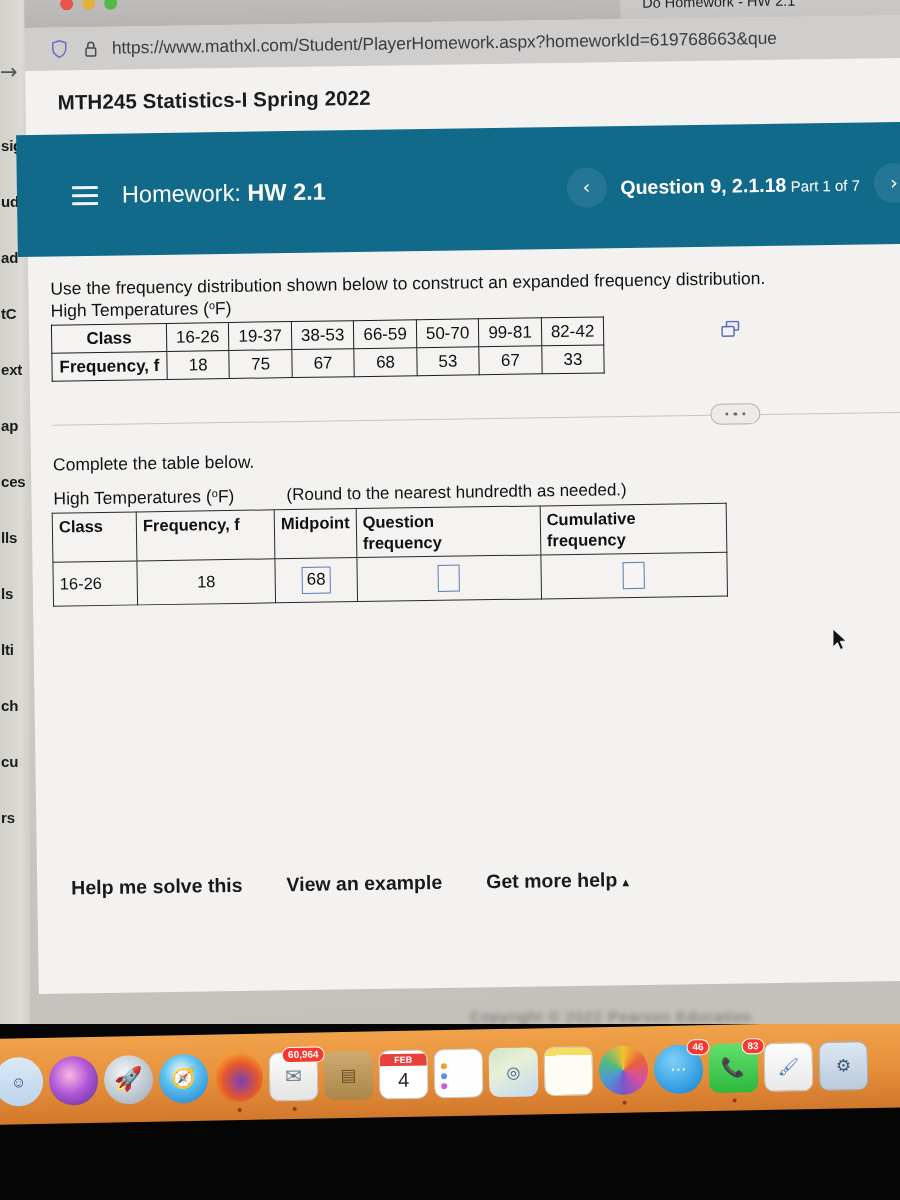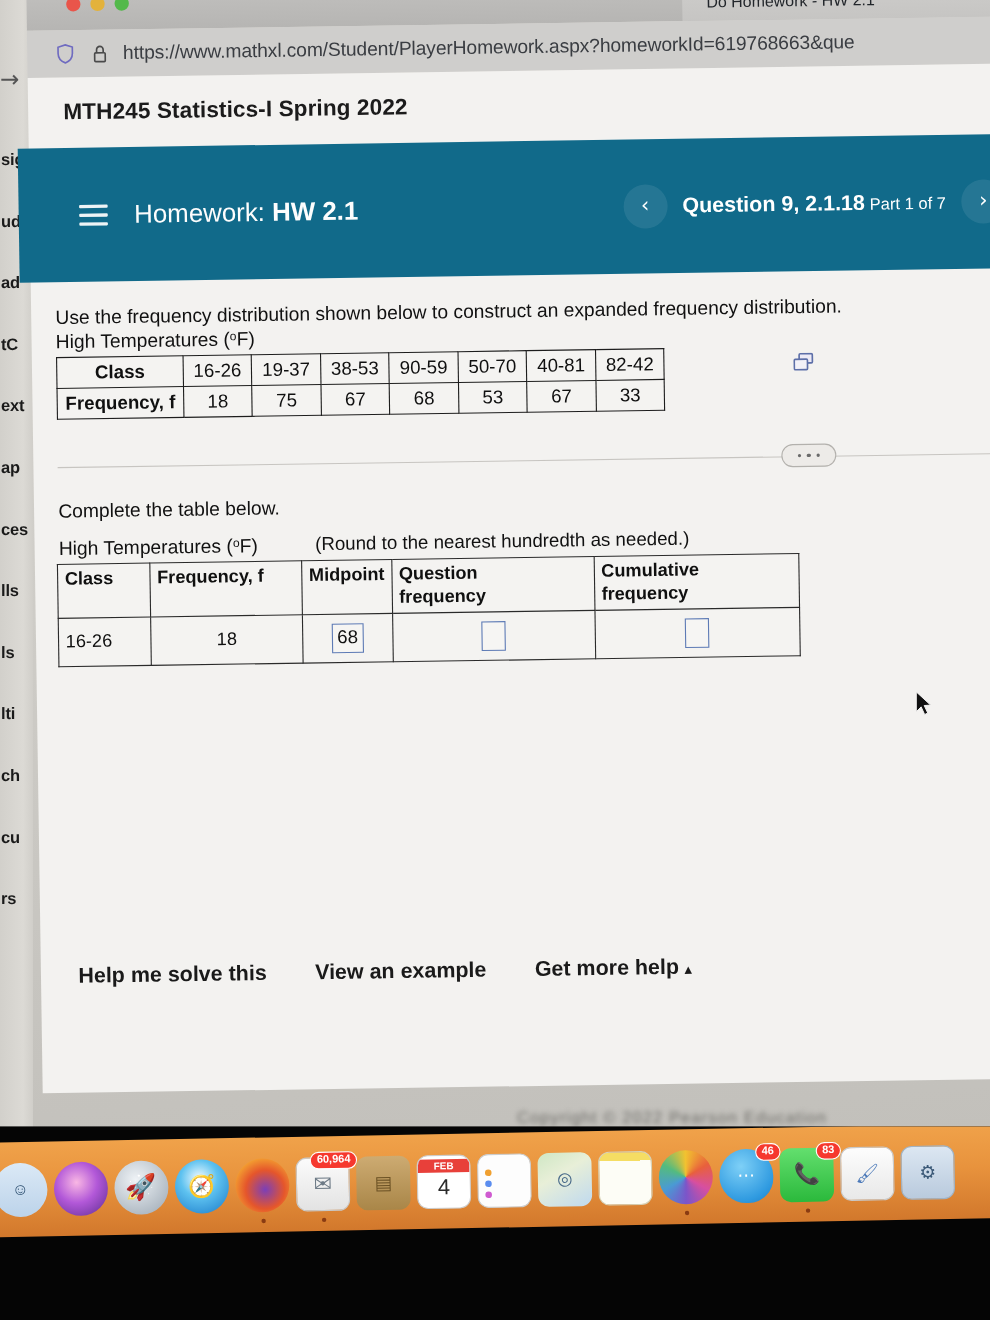--- a/index.html
+++ b/index.html
@@ -503,23 +503,23 @@
 
         <div class="tcap"><span>High Temperatures (</span><span class="sup">o</span><span>F)</span></div>
 
         <table class="fd">
           <tbody>
               <tr>
             <th class="rowhead">Class</th>
             <td>16-26</td>
             <td>19-37</td>
             <td>38-53</td>
-            <td>90-59</td>
+            <td>66-59</td>
             <td>50-70</td>
-            <td>40-81</td>
+            <td>99-81</td>
             <td>82-42</td>
           </tr>
           <tr>
             <th class="rowhead">Frequency, f</th>
             <td>18</td>
             <td>75</td>
             <td>67</td>
             <td>68</td>
             <td>53</td>
             <td>67</td>

